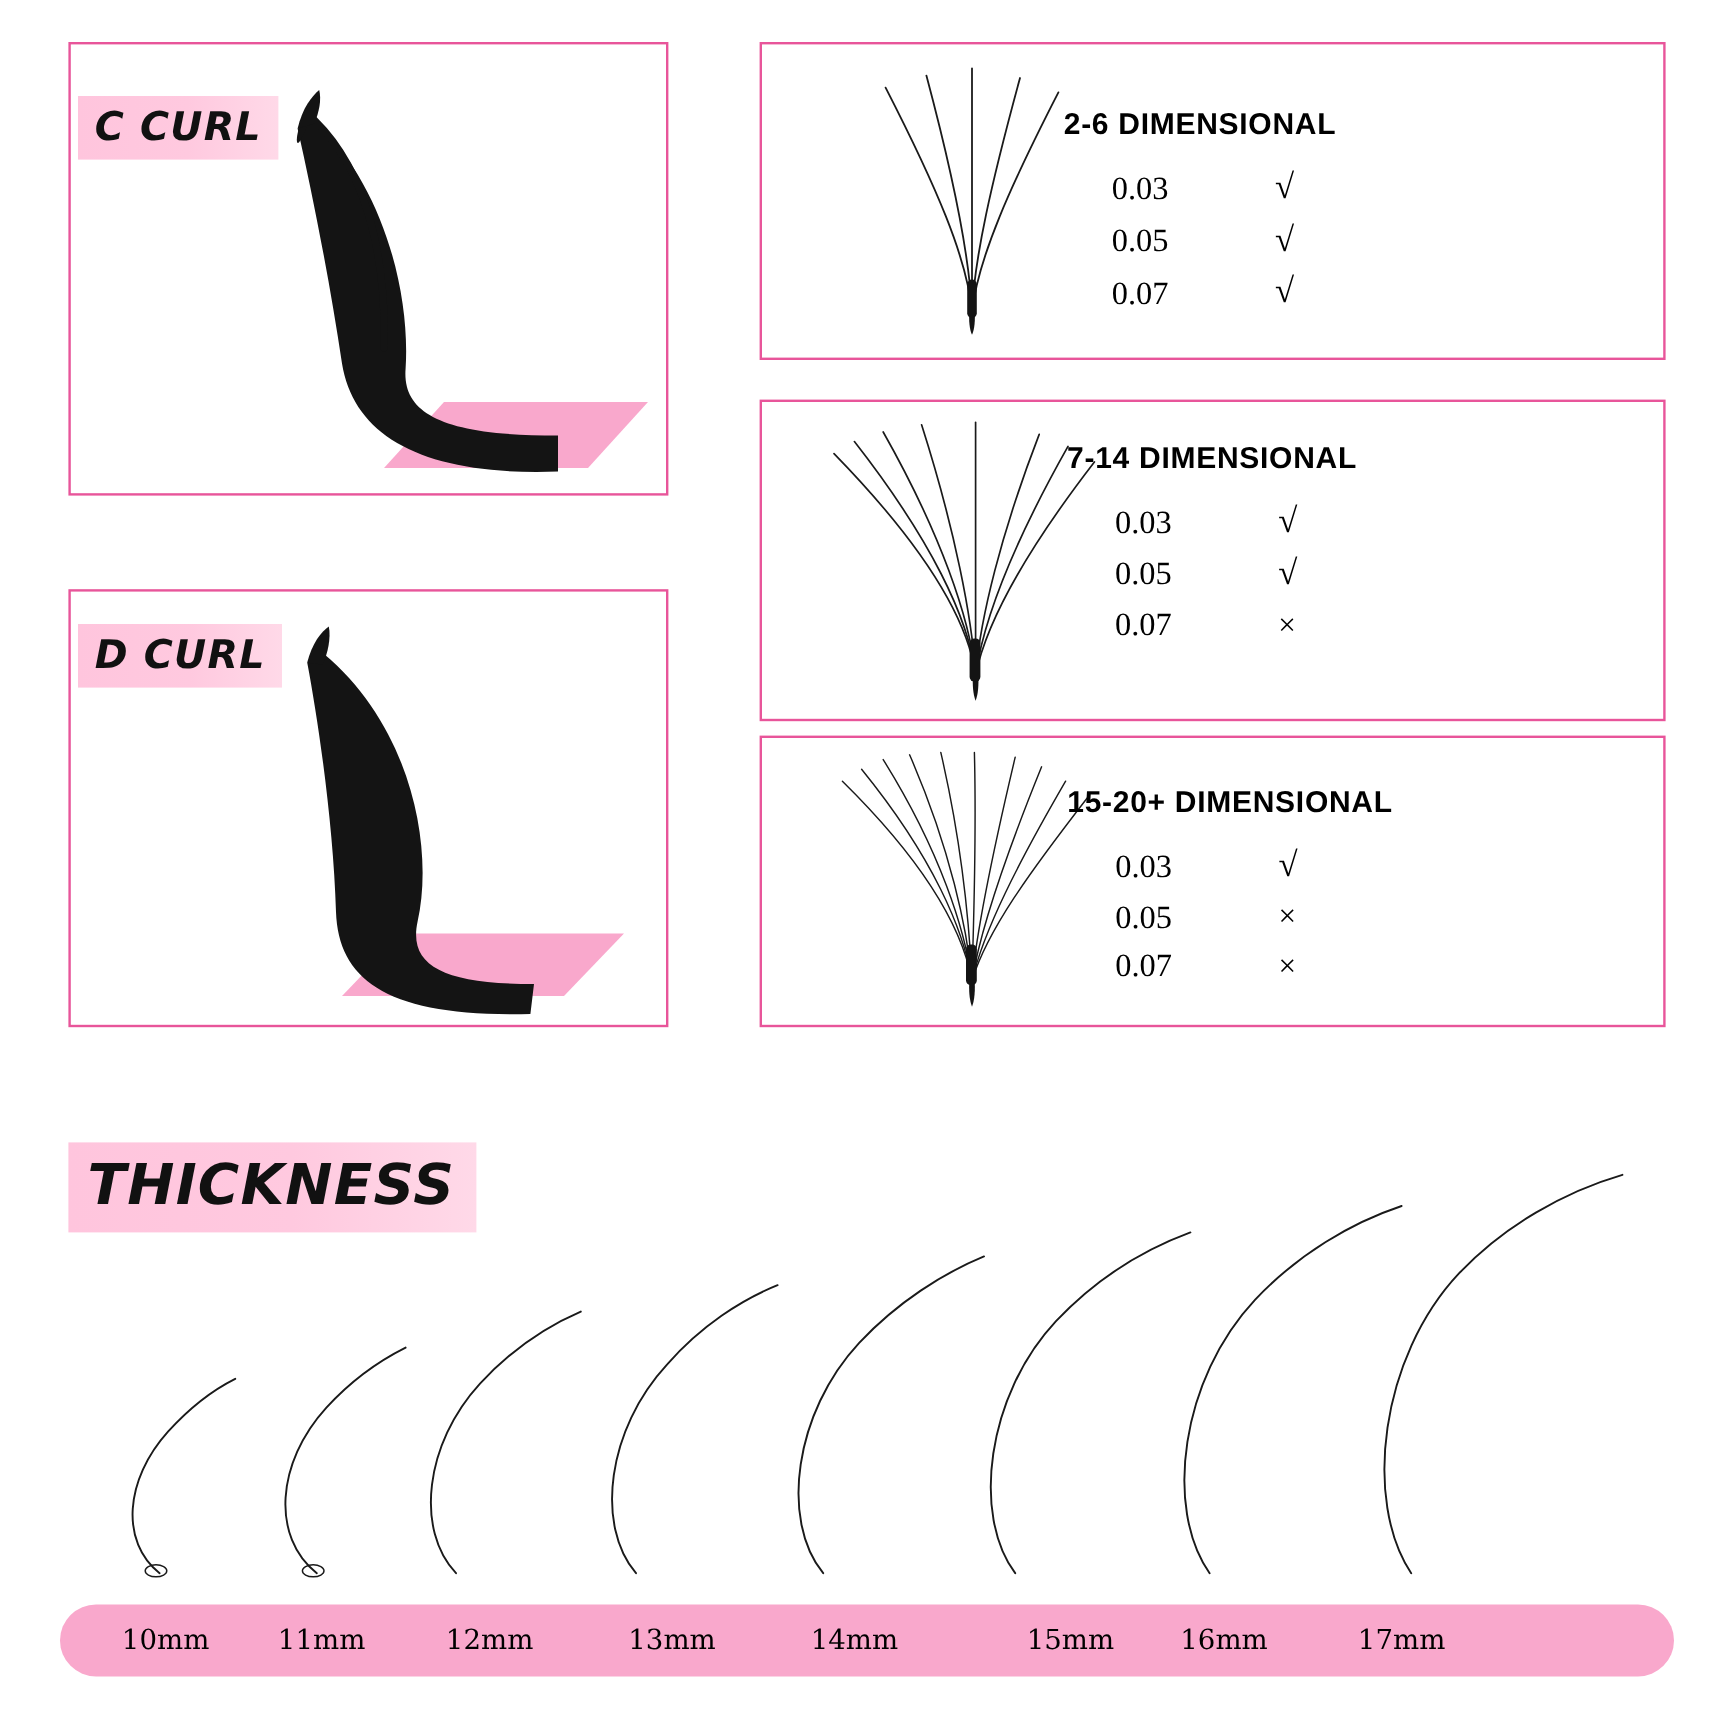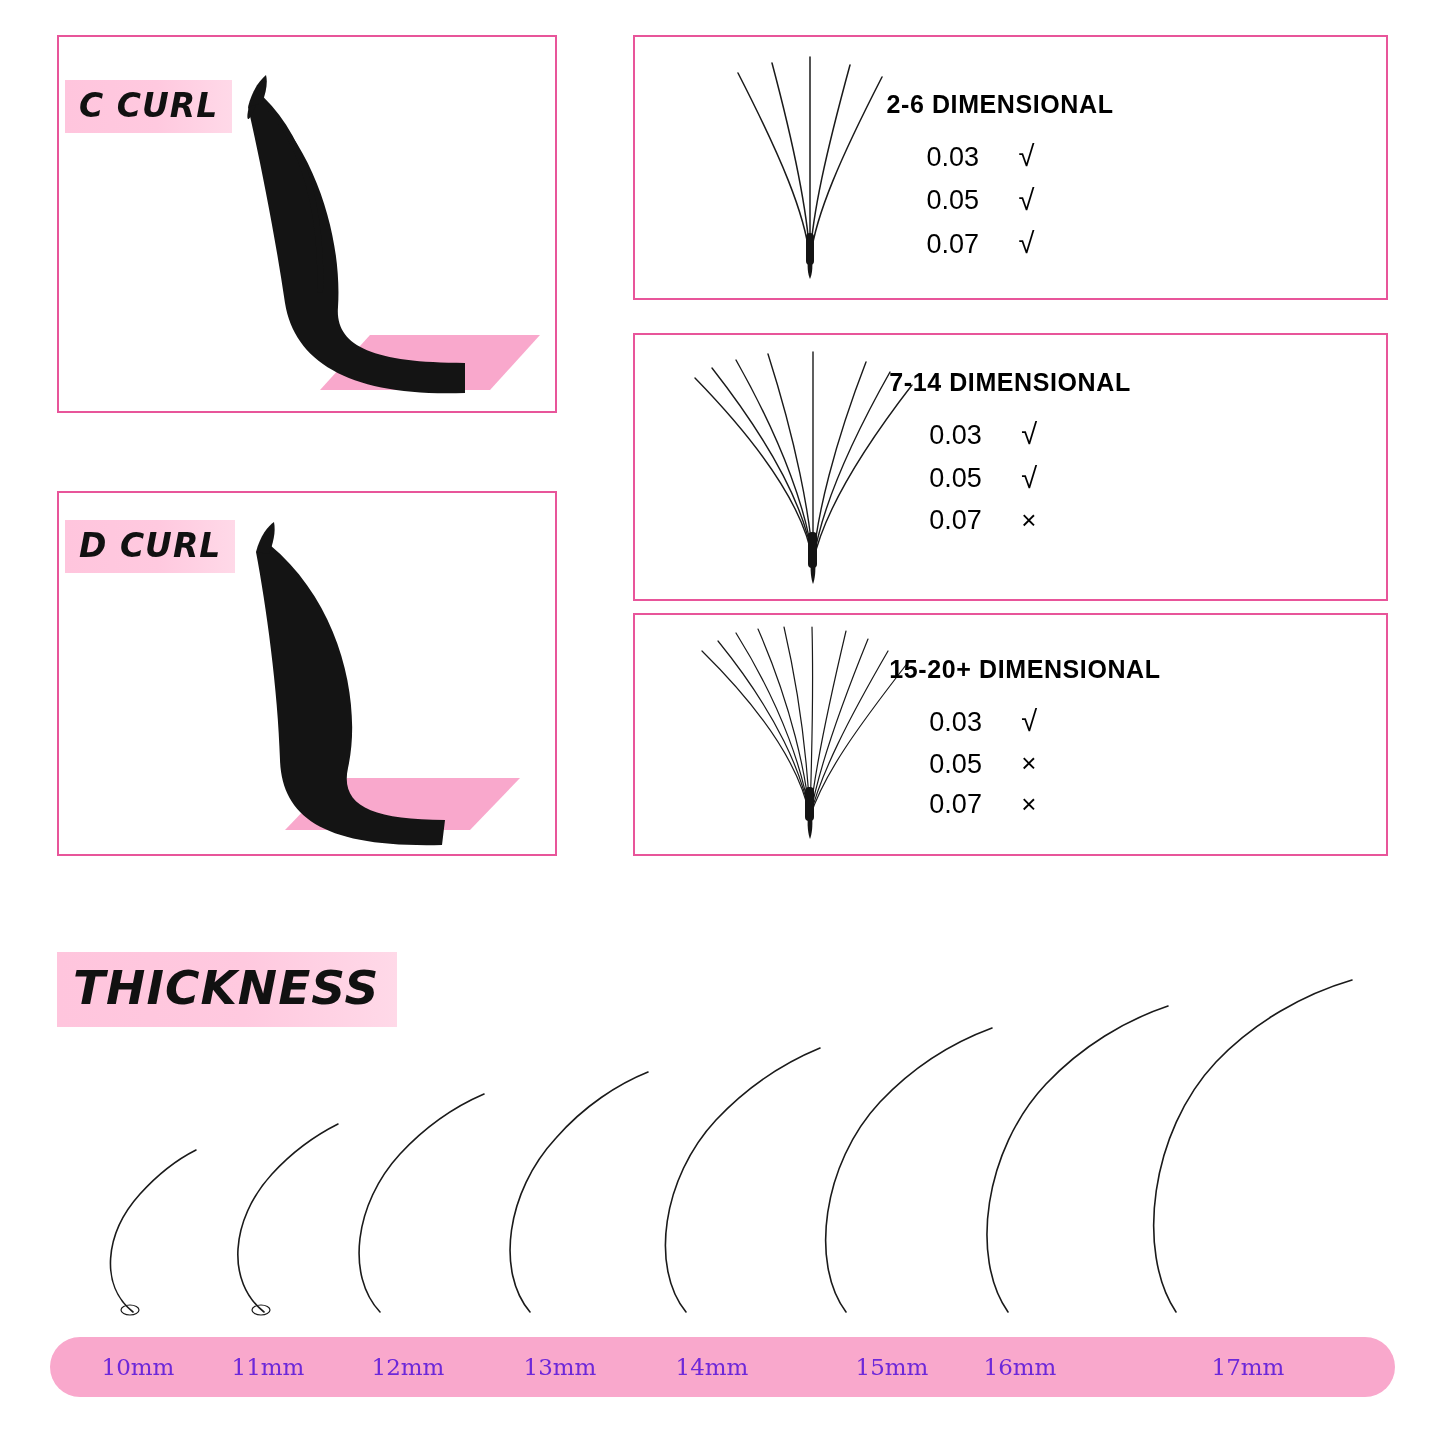--- a/index.html
+++ b/index.html
@@ -72,24 +72,25 @@
     color: #000000;
     margin-bottom: 16px;
     white-space: nowrap;
   }
   .dim-rows {
     padding-left: 40px;
   }
   .dim-row {
     display: flex;
     align-items: center;
-    font-family: Liberation Sans, sans-serif;
+    font-family: Liberation Serif, serif;
     font-size: 27px;
     color: #000000;
     line-height: 1.5;
+    gap: 44px;
   }
   .dim-val { width: 92px; }
   .dim-mark { font-size: 27px; }
   .mark-yes { font-size: 29px; }
   .mark-no  { font-size: 26px; }
 
   .dim-text-1 { left: 1000px; top: 90px;  transform: translateX(-50%); }
   .dim-text-2 { left: 1010px; top: 368px; transform: translateX(-50%); }
   .dim-text-3 { left: 1025px; top: 655px; transform: translateX(-50%); }
 
@@ -127,21 +128,21 @@
     border-radius: 30px;
   }
   .size-label {
     position: absolute;
     top: 0;
     height: 76px;
     line-height: 60px;
     text-align: center;
     font-family: "DejaVu Serif", serif;
     font-size: 23px;
-    color: #6d28d9;
+    color: #000000;
     white-space: nowrap;
   }
 </style>
 </head>
 <body>
 
 <div class="stage">
 
   <div class="panel curl-panel-c"></div>
   <div class="art curl-art-c">
@@ -328,16 +329,16 @@
   </div>
 
   <div class="size-bar">
     <div class="size-label" style="left:18px;  width:140px;">10mm</div>
     <div class="size-label" style="left:148px; width:140px;">11mm</div>
     <div class="size-label" style="left:288px; width:140px;">12mm</div>
     <div class="size-label" style="left:440px; width:140px;">13mm</div>
     <div class="size-label" style="left:592px; width:140px;">14mm</div>
     <div class="size-label" style="left:772px; width:140px;">15mm</div>
     <div class="size-label" style="left:900px; width:140px;">16mm</div>
-    <div class="size-label" style="left:1128px; width:140px;">17mm</div>
+    <div class="size-label" style="left:1048px; width:140px;">17mm</div>
   </div>
 
 </div>
 
 </body></html>

